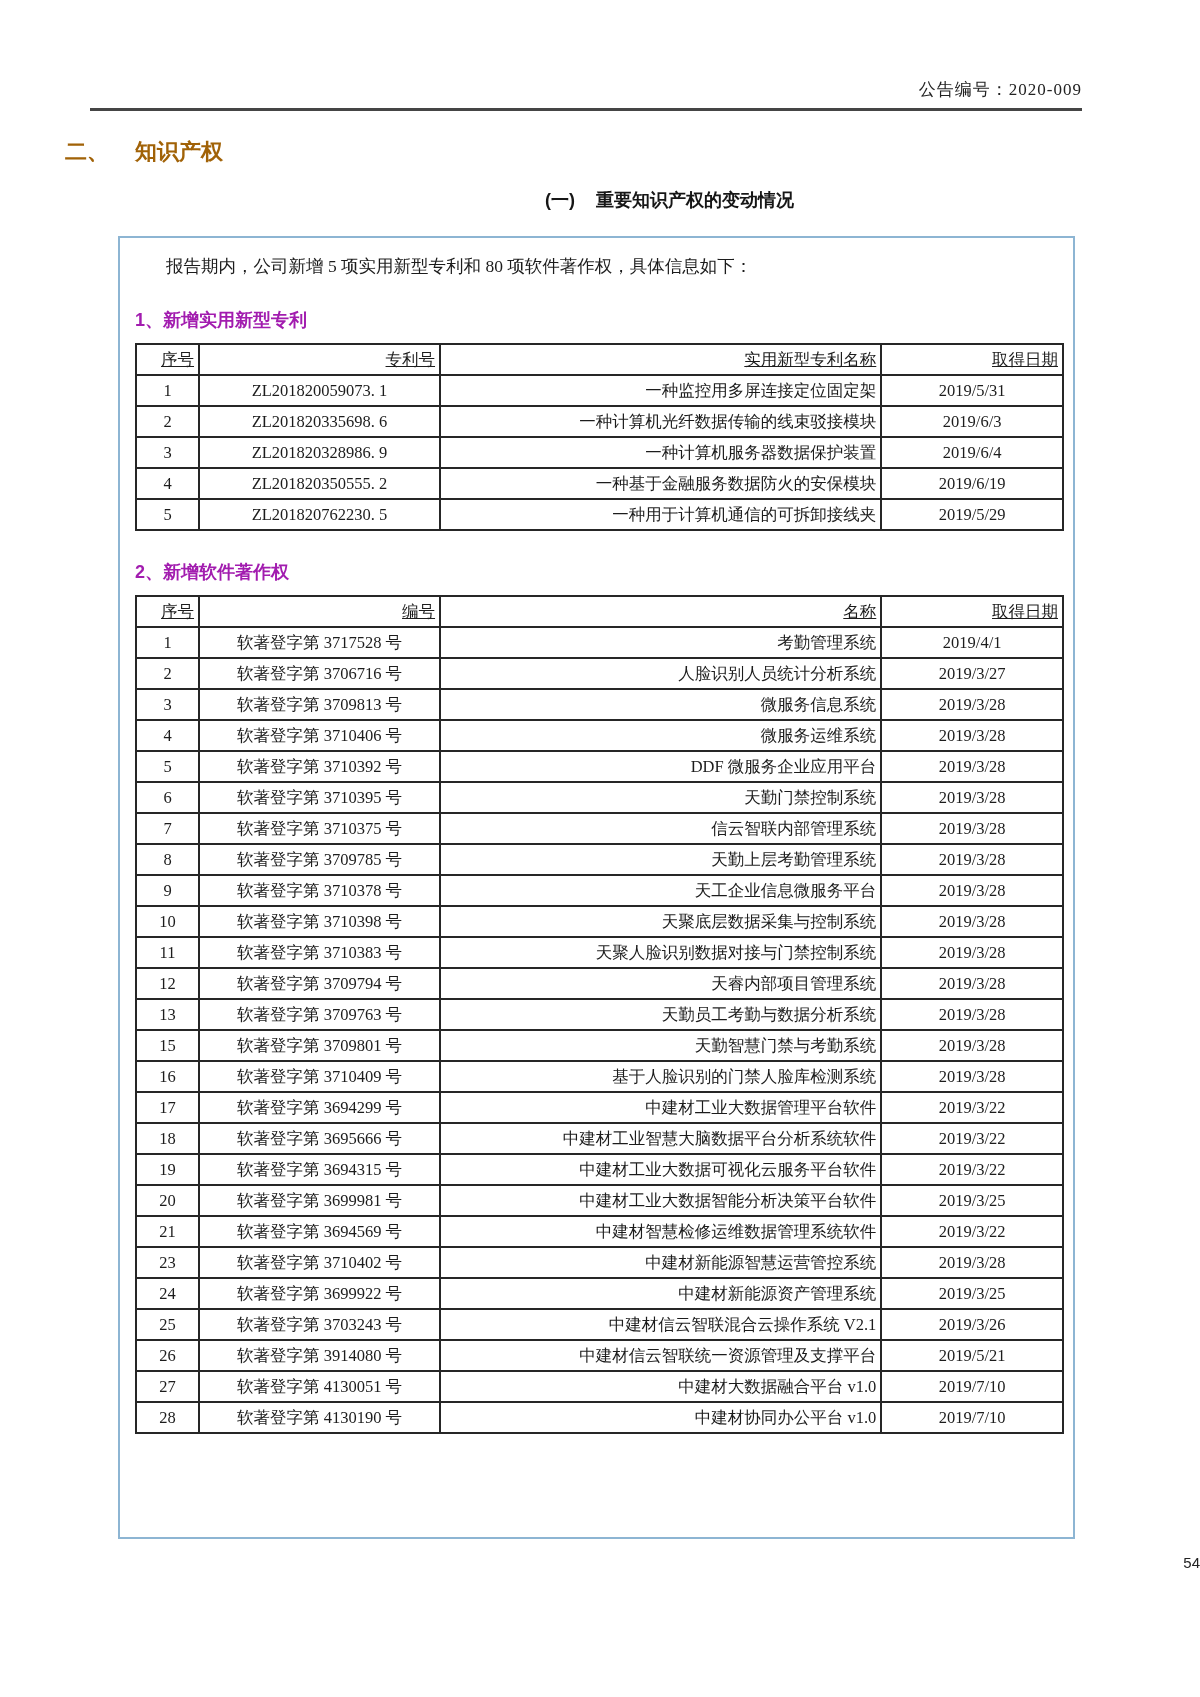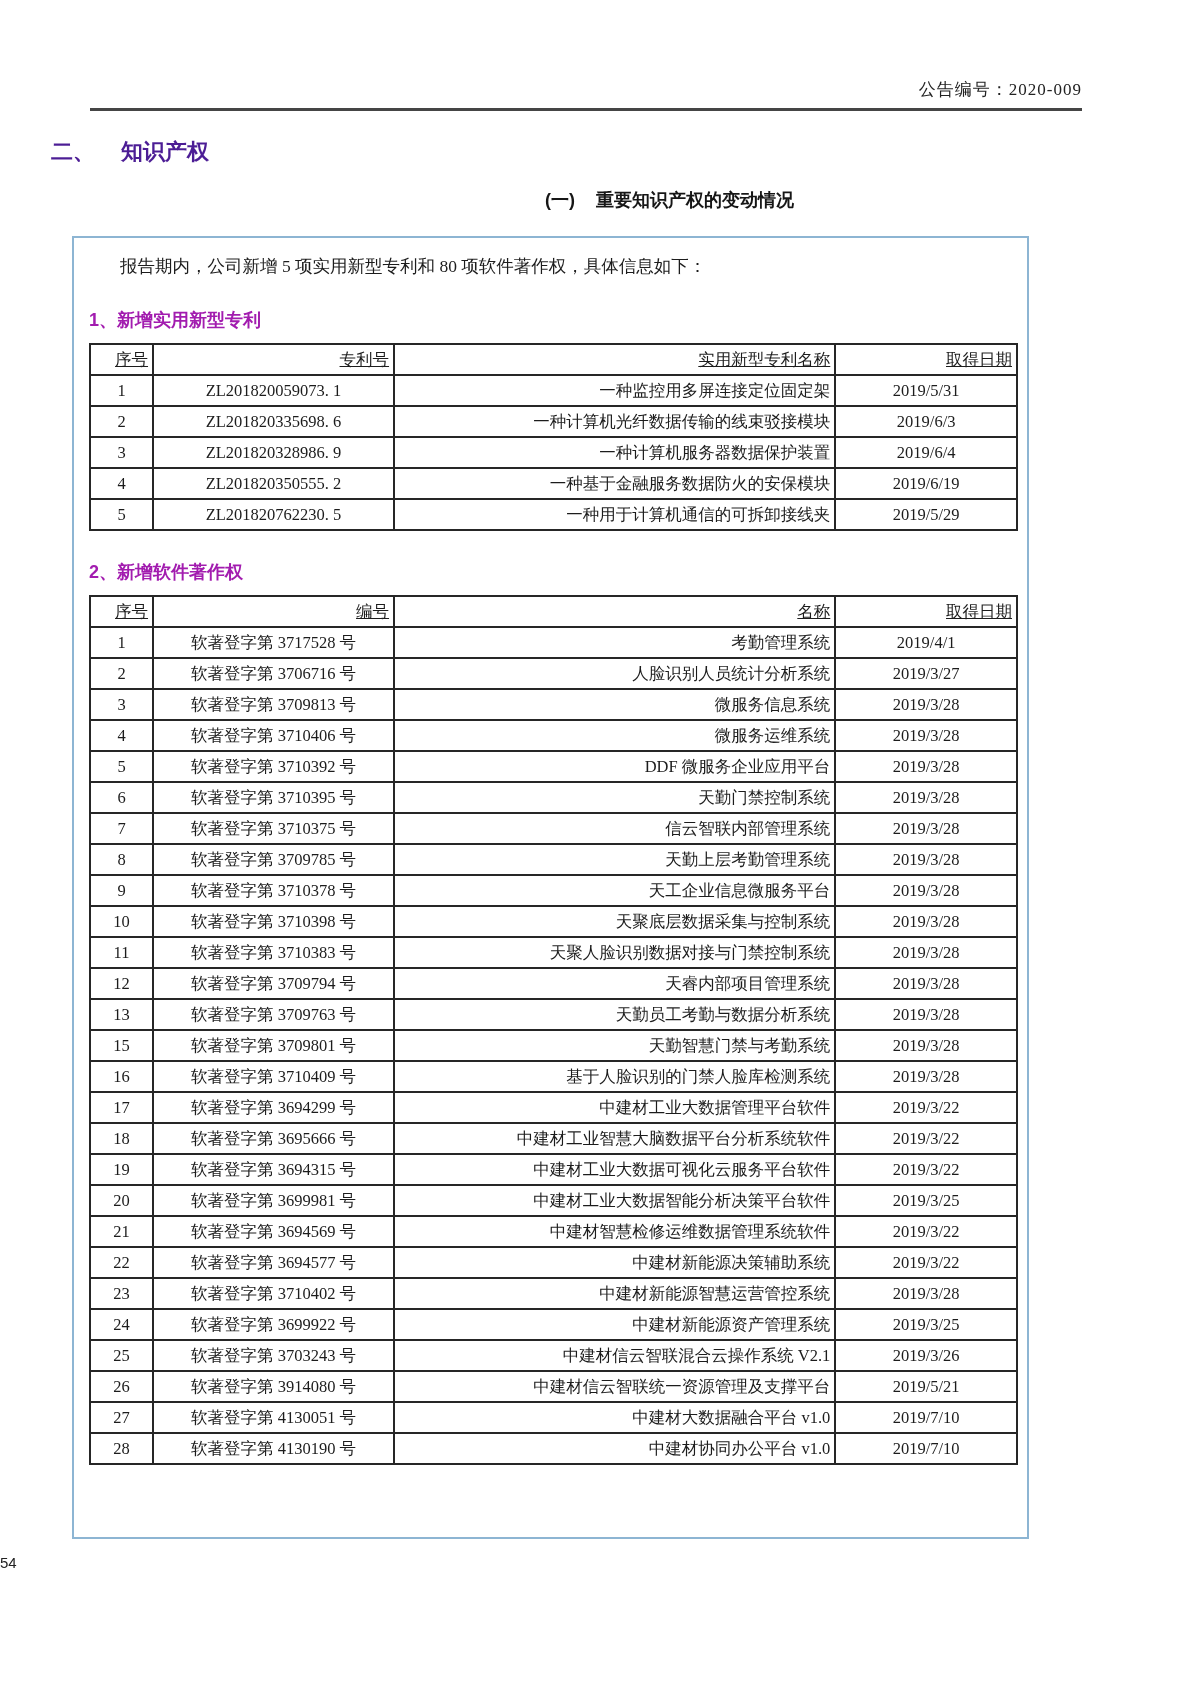--- a/index.html
+++ b/index.html
@@ -22,38 +22,38 @@
     letter-spacing: 1px;
     color: #222;
   }
   .header-rule {
     margin: 7px 118px 0 90px;
     border: 0;
     border-top: 3px solid #454545;
     height: 0;
   }
   h1.sec-title {
-    margin: 26px 0 0 51px;
+    margin: 26px 0 0 65px;
     font-family: "Liberation Sans", "DejaVu Sans", sans-serif;
     font-size: 22px;
     font-weight: bold;
-    color: #4c1d95;
+    color: #a16207;
   }
   h1.sec-title .num { display: inline-block; width: 70px; }
   h2.subsec-title {
     margin: 21px 0 0 118px;
     font-family: "Liberation Sans", "DejaVu Sans", sans-serif;
     font-size: 18px;
     font-weight: bold;
     color: #161616;
     text-align: center;
   }
   h2.subsec-title .num { display: inline-block; width: 72px; font-weight: bold; }
   .content-box {
-    margin: 24px 125px 0 72px;
+    margin: 24px 125px 0 118px;
     width: 957px;
     height: 1303px;
     border: 2px solid #8db5d3;
     padding: 11px 9px 0 15px;
   }
   p.intro {
     margin: 4px 0 0 0;
     text-indent: 31px;
     font-size: 17.5px;
     line-height: 26px;
@@ -86,21 +86,21 @@
   table.data-table td.c0,
   table.data-table td.c1,
   table.data-table td.c3 { text-align: center; }
   table.data-table td.c2 { text-align: right; padding-left: 9px; }
   col.w0 { width: 6.8%; }
   col.w1 { width: 26.0%; }
   col.w2 { width: 47.6%; }
   col.w3 { width: 19.6%; }
   .page-footer {
     margin-top: 15px;
-    text-align: left;
+    text-align: right;
     font-family: "Liberation Sans", "DejaVu Sans", sans-serif;
     font-size: 15px;
     color: #222;
   }
 </style>
 </head>
 <body>
 
 <div class="page">
 
@@ -302,26 +302,20 @@
             <td class="c2">中建材工业大数据智能分析决策平台软件</td>
             <td class="c3">2019/3/25</td>
           </tr>
           <tr>
             <td class="c0">21</td>
             <td class="c1">软著登字第 3694569 号</td>
             <td class="c2">中建材智慧检修运维数据管理系统软件</td>
             <td class="c3">2019/3/22</td>
           </tr>
           <tr>
-            <td class="c0">22</td>
-            <td class="c1">软著登字第 3694577 号</td>
-            <td class="c2">中建材新能源决策辅助系统</td>
-            <td class="c3">2019/3/22</td>
-          </tr>
-          <tr>
             <td class="c0">23</td>
             <td class="c1">软著登字第 3710402 号</td>
             <td class="c2">中建材新能源智慧运营管控系统</td>
             <td class="c3">2019/3/28</td>
           </tr>
           <tr>
             <td class="c0">24</td>
             <td class="c1">软著登字第 3699922 号</td>
             <td class="c2">中建材新能源资产管理系统</td>
             <td class="c3">2019/3/25</td>

